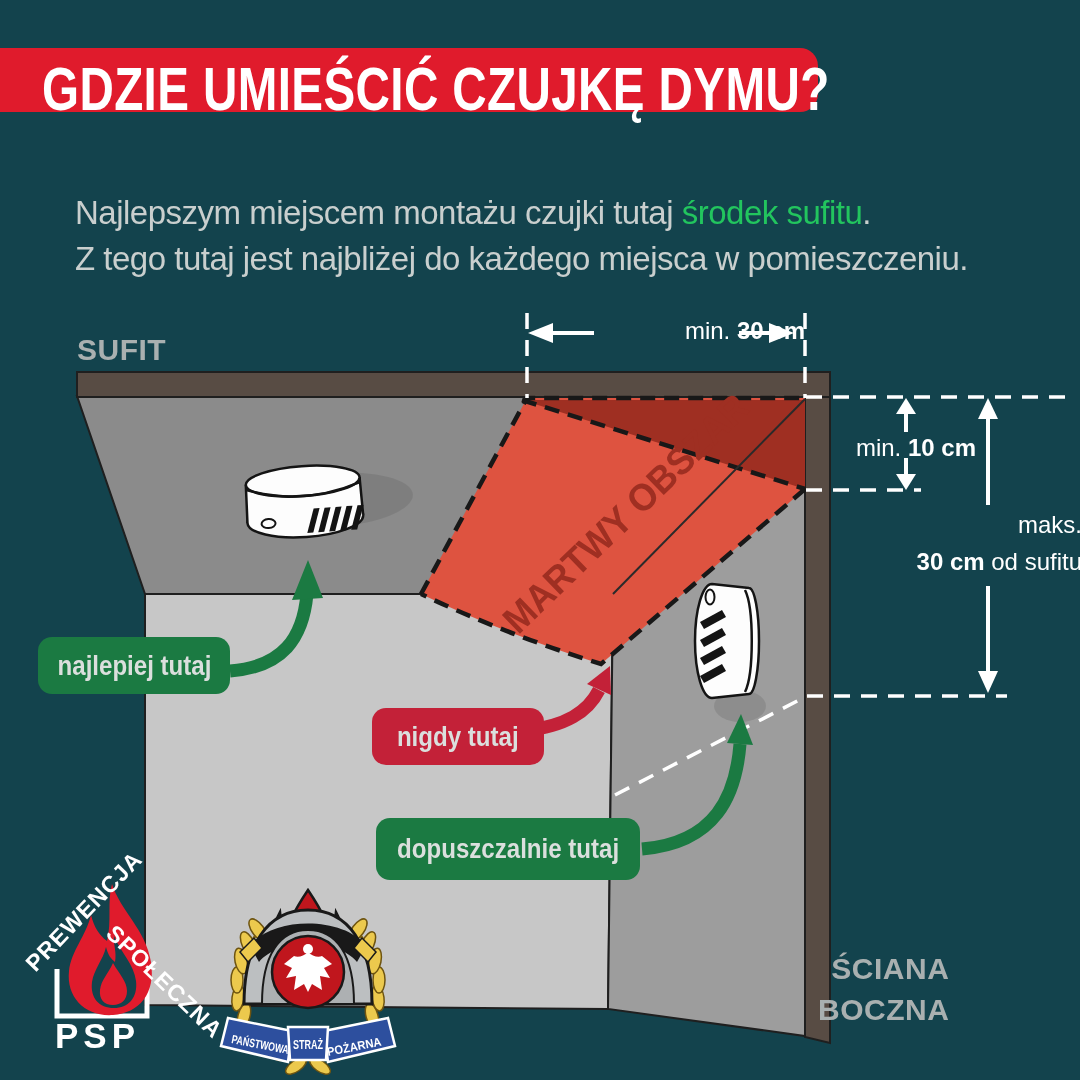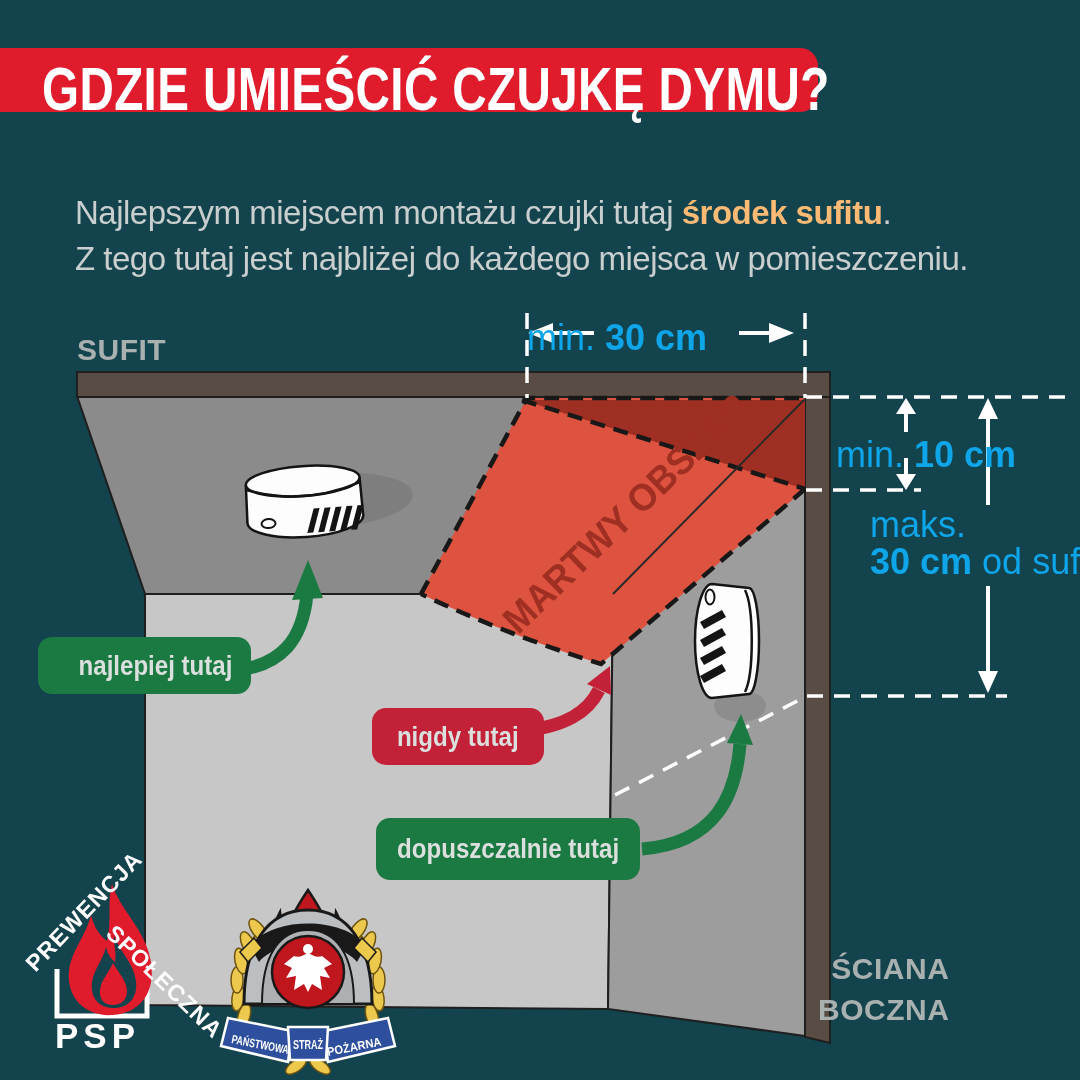--- a/index.html
+++ b/index.html
@@ -14,24 +14,24 @@
          background:var(--bg);font-family:"Liberation Sans","DejaVu Sans",sans-serif;}
   .stage svg{position:absolute;left:0;top:0;z-index:1;}
   .txt{position:absolute;z-index:2;}
   .banner{position:absolute;left:0;top:48px;width:818px;height:64px;z-index:2;
           background:var(--bannerRed);border-radius:0 18px 18px 0;}
   .banner-inner{display:inline-block;transform:scaleX(.78);transform-origin:0 50%;
           margin-left:42px;line-height:83px;font-size:61px;font-weight:800;color:#fff;
           letter-spacing:.5px;white-space:nowrap;}
   .intro{left:75px;top:190px;color:var(--introText);font-size:33px;line-height:46px;
          letter-spacing:-.5px;white-space:nowrap;}
-  .intro b{font-weight:700;color:#fdba74;}
+  .intro b{font-weight:400;color:#22c55e;}
   .surface-label{color:var(--labelGrey);font-weight:700;font-size:30px;line-height:40px;
          letter-spacing:.5px;white-space:nowrap;}
-  .measure{color:#0ea5e9;font-size:36px;white-space:nowrap;text-align:left;}
+  .measure{color:#ffffff;font-size:24px;white-space:nowrap;text-align:right;}
   .measure b{font-weight:800;}
   .callout{position:absolute;z-index:3;border-radius:14px;text-align:center;
            color:var(--calloutText);font-weight:700;font-size:28px;white-space:nowrap;}
   .callout span{display:inline-block;transform:scaleX(.86);}
   .callout.green{background:var(--green);}
   .callout.red{background:var(--calloutRed);}
   .martwy{left:462px;top:506px;width:300px;text-align:center;font-size:38px;font-weight:700;
           color:var(--zoneDark);transform:rotate(-44deg) scaleX(.95);white-space:nowrap;}
   .psp-arc{color:#fff;font-weight:700;font-size:23px;letter-spacing:1px;white-space:nowrap;}
   .psp-abbr{left:55px;top:1016px;color:#fff;font-weight:800;font-size:35px;letter-spacing:5px;}
@@ -203,21 +203,21 @@
   <div class="txt measure" style="left:836px;top:434px;width:140px;">
     <span>min. </span><b>10 cm</b>
   </div>
   <div class="txt measure" style="left:870px;top:506px;width:212px;line-height:37px;">
     <div>maks.</div>
     <div><b>30 cm</b><span> od sufitu</span></div>
   </div>
 
   <div class="txt martwy">MARTWY OBSZAR</div>
 
-  <div class="callout green" style="left:38px;top:637px;width:192px;line-height:57px;padding-left:21px;"><span>najlepiej tutaj</span></div>
+  <div class="callout green" style="left:38px;top:637px;width:192px;line-height:57px;"><span>najlepiej tutaj</span></div>
   <div class="callout red" style="left:372px;top:708px;width:172px;line-height:57px;"><span>nigdy tutaj</span></div>
   <div class="callout green" style="left:376px;top:818px;width:264px;line-height:62px;"><span>dopuszczalnie tutaj</span></div>
 
   <div class="txt psp-arc" style="left:30px;top:954px;transform-origin:0 50%;transform:rotate(-46deg);">PREWENCJA</div>
   <div class="txt psp-arc" style="left:110px;top:916px;transform-origin:0 50%;transform:rotate(44deg);">SPOŁECZNA</div>
   <div class="txt psp-abbr">PSP</div>
 
 </div>
 
 </body></html>

